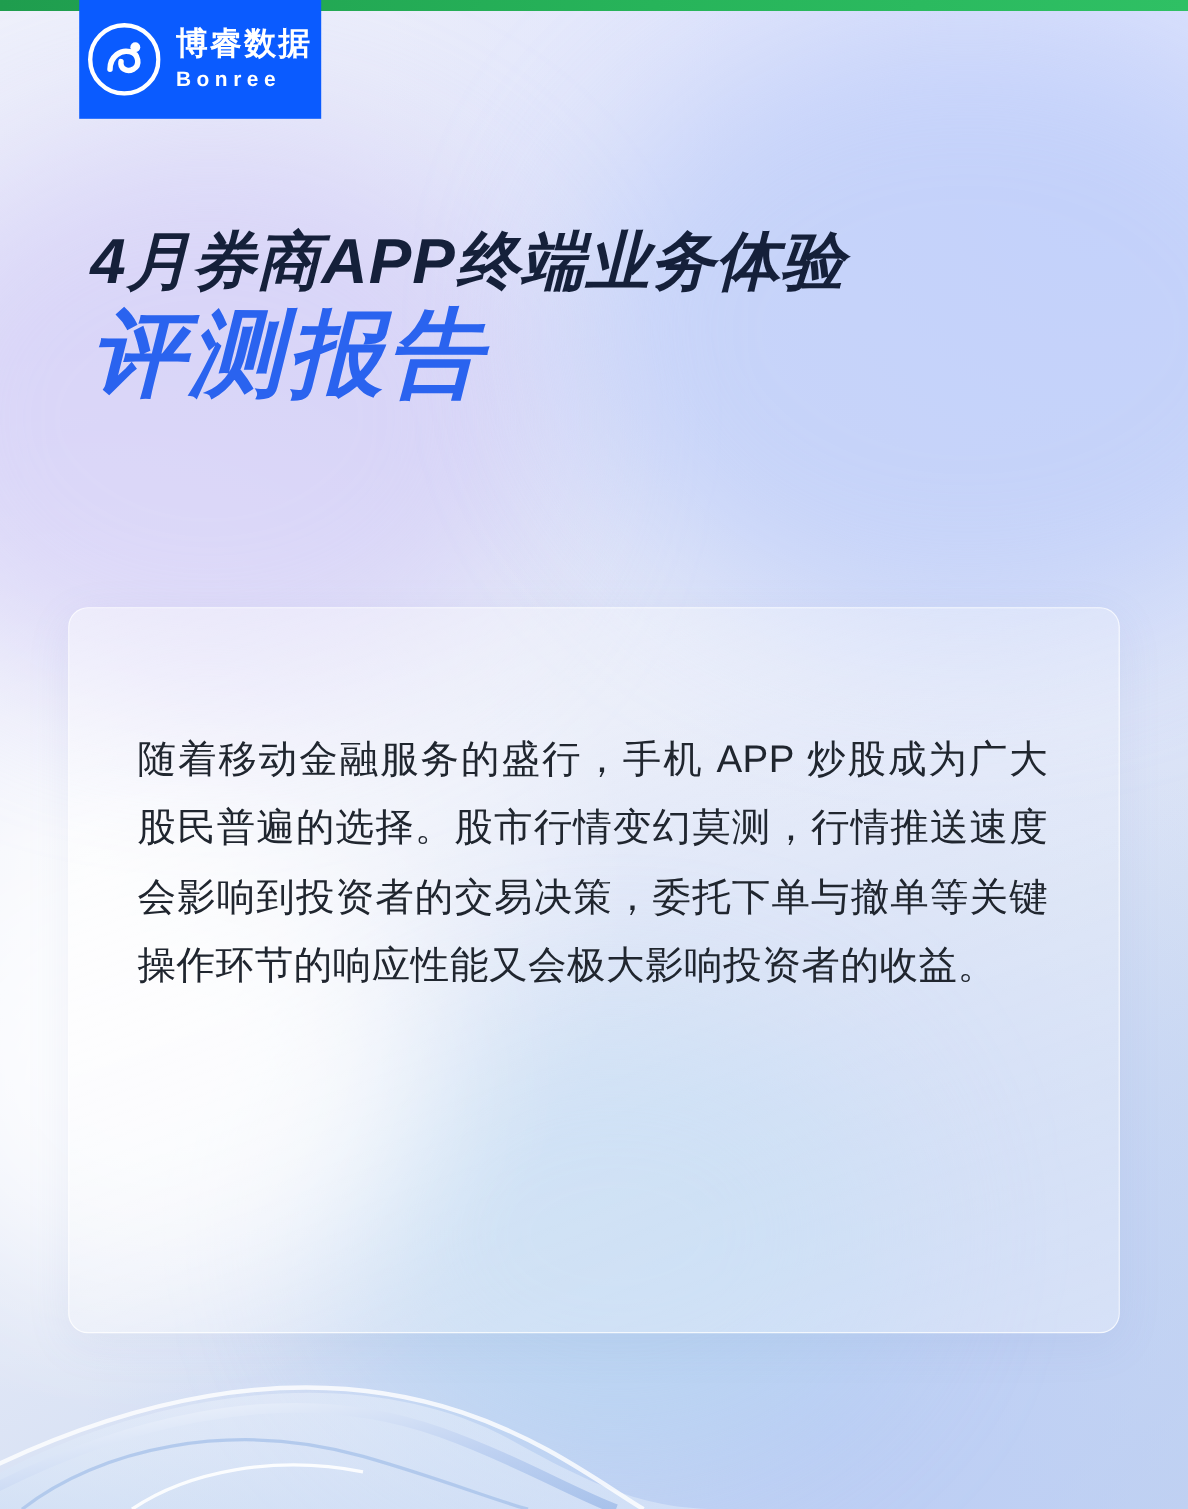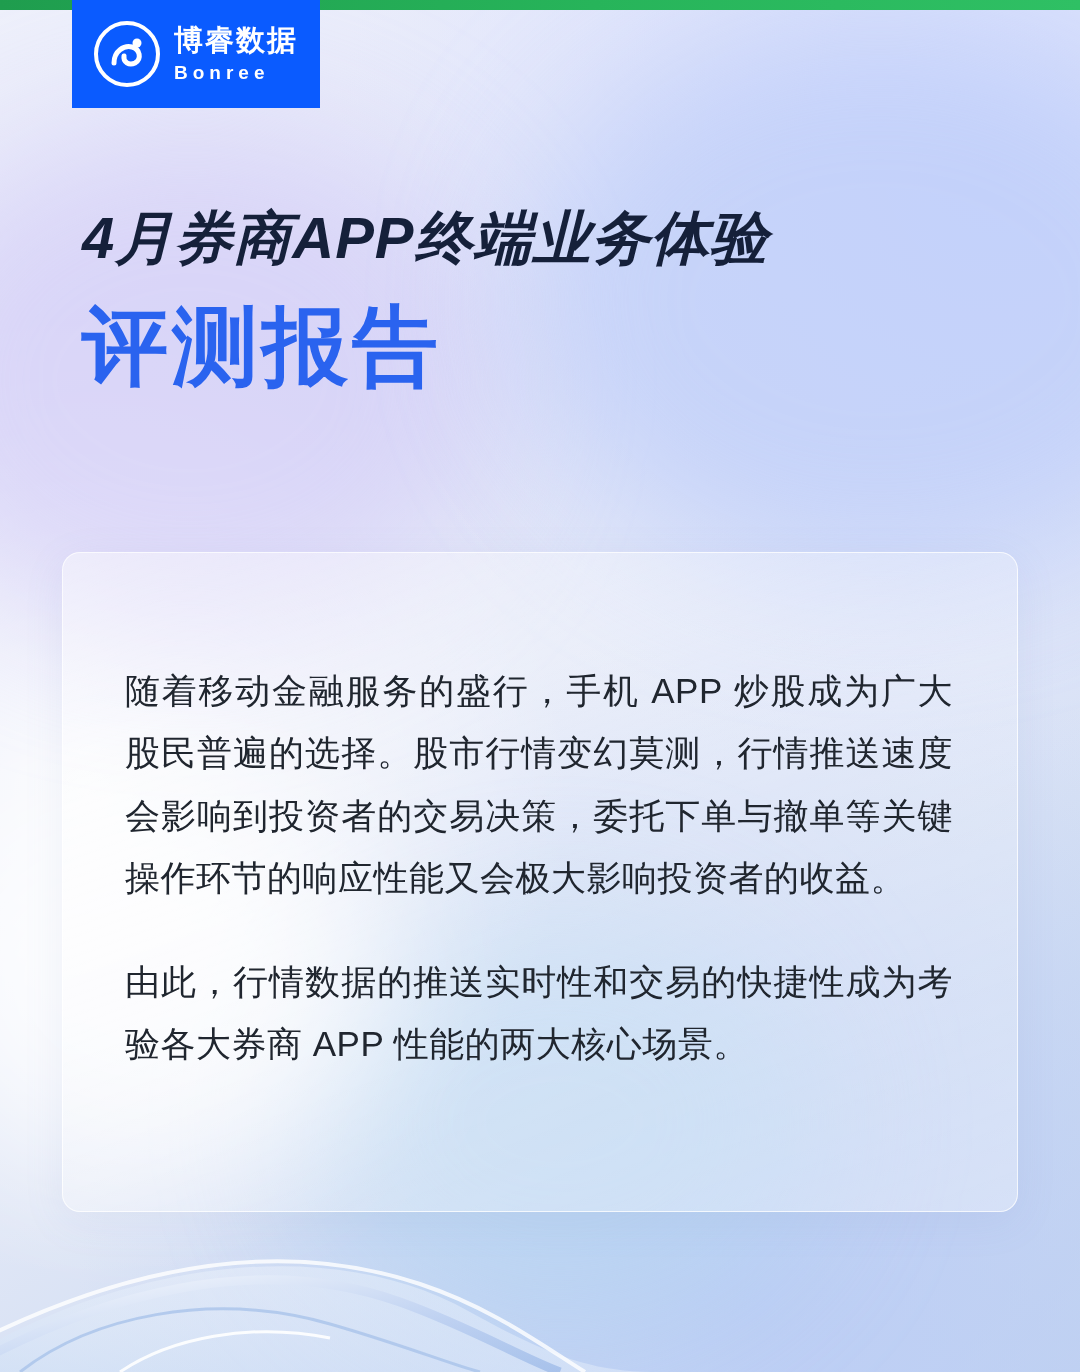--- a/index.html
+++ b/index.html
@@ -59,21 +59,21 @@
     top: 0; left: 0; right: 0;
     height: 10px;
     background: linear-gradient(90deg, #1f9d4e 0%, #27b45a 55%, #2fc064 100%);
   }
 
   
   .logo-box {
     position: absolute;
     top: 0;
     left: 72px;
-    width: 248px;
+    width: 220px;
     height: 108px;
     background: #0a5bff;
     display: flex;
     align-items: center;
     justify-content: center;
     gap: 14px;
   }
   .logo-mark {
     width: 66px;
     height: 66px;
@@ -110,26 +110,27 @@
   .headline-line1 {
     font-size: 58px;
     font-weight: 800;
     color: #15203a;
     letter-spacing: 1px;
     line-height: 1.05;
     font-style: italic;
     white-space: nowrap;
   }
   .headline-line2 {
-    margin-top: 32px;
+    margin-top: 8px;
     font-size: 86px;
     font-weight: 800;
     color: #2a63ef;
     letter-spacing: 4px;
     line-height: 1.05;
+    font-style: italic;
   }
 
   
   .card {
     position: absolute;
     left: 62px;
     top: 552px;
     width: 956px;
     height: 660px;
     border-radius: 18px;
@@ -186,21 +187,20 @@
     </div>
   </div>
 
   <div class="headline">
     <div class="headline-line1">4月券商APP终端业务体验</div>
     <div class="headline-line2">评测报告</div>
   </div>
 
   <div class="card">
     <p class="para">随着移动金融服务的盛行，手机 APP 炒股成为广大股民普遍的选择。股市行情变幻莫测，行情推送速度会影响到投资者的交易决策，委托下单与撤单等关键操作环节的响应性能又会极大影响投资者的收益。</p>
-    <p class="para">由此，行情数据的推送实时性和交易的快捷性成为考验各大券商 APP 性能的两大核心场景。</p>
   </div>
 
   <svg class="ribbons" viewBox="0 0 1080 260" preserveAspectRatio="none">
     <defs>
       <linearGradient id="rg1" x1="0" y1="0" x2="1" y2="1">
         <stop offset="0%" stop-color="#ffffff" stop-opacity="0.9"></stop>
         <stop offset="60%" stop-color="#b9cdf0" stop-opacity="0.8"></stop>
         <stop offset="100%" stop-color="#8fb0e4" stop-opacity="0.65"></stop>
       </linearGradient>
       <linearGradient id="rg2" x1="0" y1="1" x2="1" y2="0">

